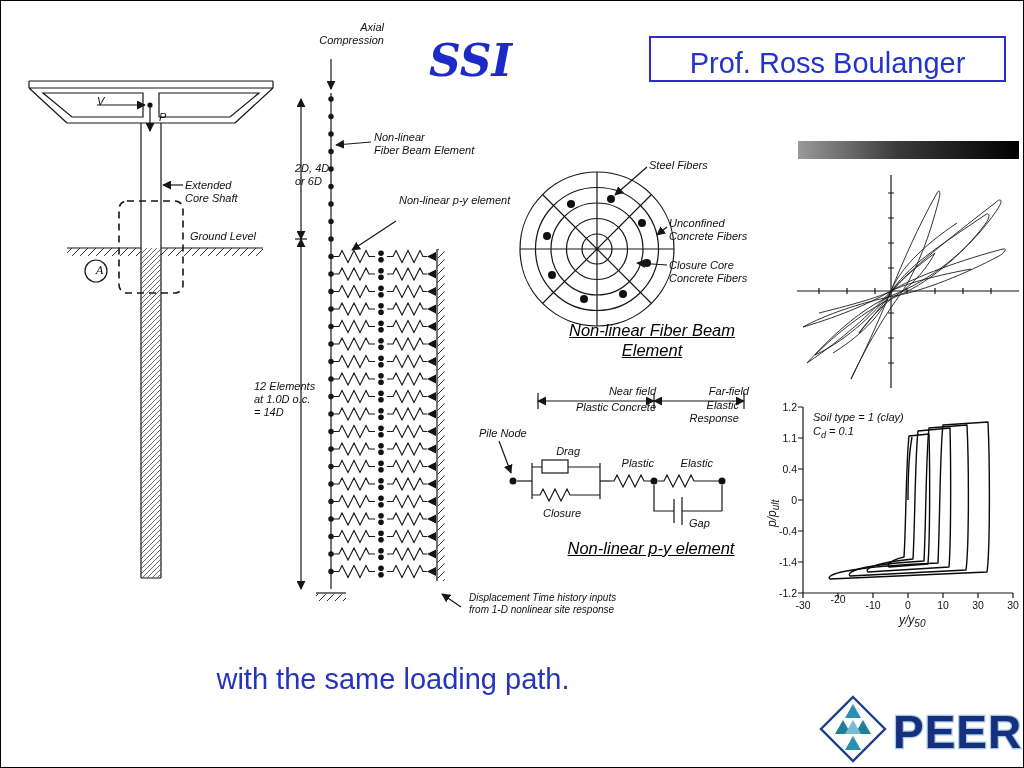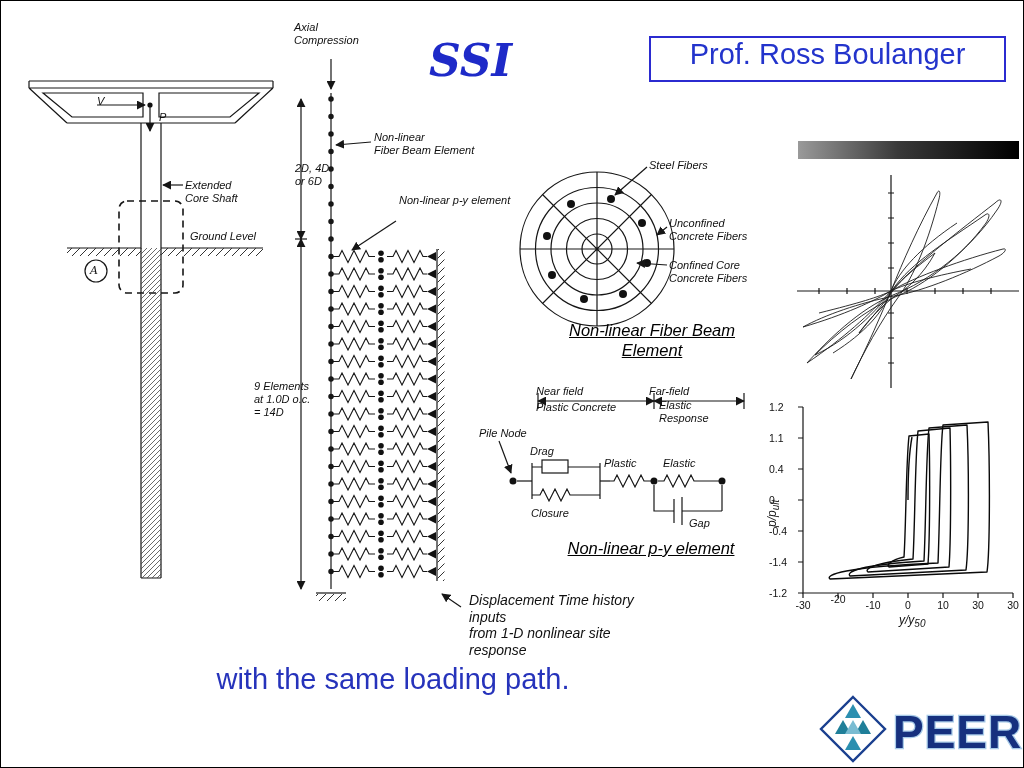--- a/index.html
+++ b/index.html
@@ -5,36 +5,36 @@
   html,body{margin:0;padding:0;background:#888;}
   #slide{position:relative;width:1024px;height:768px;background:#fff;border:1px solid #000;
          box-sizing:border-box;overflow:hidden;font-family:"Liberation Sans",sans-serif;}
   
   svg.diag{position:absolute;overflow:visible;stroke:#161616;stroke-width:1.2;fill:none;}
   svg.diag .fl{fill:#111;stroke:none;}
   svg.diag .dots{stroke-width:5.5;stroke-dasharray:0 17.5;stroke-linecap:round;}
   svg.diag .dash{stroke-dasharray:7 5;stroke-width:1.6;}
   
   .dlbl{position:absolute;font:italic 11px/1.18 "Liberation Sans",sans-serif;color:#101010;white-space:pre-line;}
-  .sm{font-size:14px;}
-  .ctr{text-align:left;}
+  .sm{font-size:10px;}
+  .ctr{text-align:right;}
   .ucap{position:absolute;font:italic 16.5px/1.2 "Liberation Sans",sans-serif;color:#000;
         text-decoration:underline;text-align:center;white-space:pre-line;}
   .title-ssi{position:absolute;left:428px;top:38px;font:bold italic 44px/1 "DejaVu Serif",serif;color:#1e2ac8;}
   .credit-box{position:absolute;left:648px;top:35px;width:357px;height:46px;border:2px solid #2b2bd0;
-        box-sizing:border-box;display:flex;align-items:flex-start;justify-content:center;
+        box-sizing:border-box;display:flex;align-items:flex-end;justify-content:center;
         font:29px "Liberation Sans",sans-serif;color:#2334cc;}
   .caption{position:absolute;left:0;top:660px;width:784px;text-align:center;
         font:29px/37px "Liberation Sans",sans-serif;color:#2633bb;}
   .grad-bar{position:absolute;left:797px;top:140px;width:221px;height:18px;
         background:linear-gradient(90deg,#9a9a9a 0%,#3a3a3a 45%,#000 100%);}
   
   #py-chart{position:absolute;left:760px;top:396px;width:262px;height:236px;}
   .tick{position:absolute;font:10.5px "Liberation Sans",sans-serif;color:#111;}
-  .ytick{width:28px;text-align:left;}
+  .ytick{width:28px;text-align:right;}
   .xtick{width:30px;text-align:center;}
   .axlab{position:absolute;font:italic 12px "Liberation Sans",sans-serif;color:#111;}
   .ann{position:absolute;font:italic 11px/1.25 "Liberation Sans",sans-serif;color:#111;}
   .mloop{fill:none;stroke:#1c1c1c;stroke-width:0.9;}
   .ploop{fill:none;stroke:#0a0a0a;stroke-width:1.4;stroke-linejoin:round;}
 </style>
 </head>
 <body>
 
 <div id="slide">
@@ -138,21 +138,21 @@
 
     <line x1="212" y1="592" x2="193" y2="579" marker-end="url(#arw)"></line>
   </svg>
   <div class="dlbl ctr" style="left:293px;top:20px;width:90px">Axial
 Compression</div>
   <div class="dlbl" style="left:373px;top:130px;width:115px">Non-linear
 Fiber Beam Element</div>
   <div class="dlbl" style="left:398px;top:193px;width:135px">Non-linear p-y element</div>
   <div class="dlbl" style="left:294px;top:161px;width:52px">2D, 4D
 or 6D</div>
-  <div class="dlbl" style="left:253px;top:379px;width:80px">9 Elements
+  <div class="dlbl" style="left:253px;top:379px;width:80px">12 Elements
 at 1.0D o.c.
 = 14D</div>
   <div class="dlbl sm" style="left:468px;top:591px;width:172px">Displacement Time history inputs
 from 1-D nonlinear site response</div>
 
   <svg class="diag thin" style="left:508px;top:148px" width="270" height="205" viewBox="0 0 270 205">
     <circle cx="88" cy="100" r="77"></circle>
       <circle cx="88" cy="100" r="61.5"></circle>
     <circle cx="88" cy="100" r="46"></circle>
       <circle cx="88" cy="100" r="30.5"></circle>
@@ -168,21 +168,21 @@
       <circle class="fl" cx="114" cy="145" r="4"></circle>
         <circle class="fl" cx="138" cy="114" r="4"></circle>
     </g>
     <line x1="138" y1="18" x2="106" y2="46" marker-end="url(#arw)"></line>
     <line x1="158" y1="78" x2="148" y2="86" marker-end="url(#arw)"></line>
     <line x1="158" y1="116" x2="128" y2="114" marker-end="url(#arw)"></line>
   </svg>
   <div class="dlbl" style="left:648px;top:158px;width:80px">Steel Fibers</div>
   <div class="dlbl" style="left:668px;top:216px;width:95px">Unconfined
 Concrete Fibers</div>
-  <div class="dlbl" style="left:668px;top:258px;width:95px">Confined Core
+  <div class="dlbl" style="left:668px;top:258px;width:95px">Closure Core
 Concrete Fibers</div>
   <div class="ucap" style="left:536px;top:320px;width:230px">Non-linear Fiber Beam Element</div>
 
   <svg class="diag" style="left:475px;top:378px" width="295" height="195" viewBox="0 0 295 195">
 
     <line x1="62" y1="22" x2="178" y2="22" marker-start="url(#arw)" marker-end="url(#arw)"></line>
     <line x1="178" y1="22" x2="268" y2="22" marker-start="url(#arw)" marker-end="url(#arw)"></line>
     <path d="M62,14 V30 M178,14 V30 M268,14 V30"></path>
 
     <line x1="23" y1="62" x2="35" y2="94" marker-end="url(#arw)"></line>
@@ -254,20 +254,24 @@
     <span class="tick xtick" style="left:132px;top:202px">0</span>
     <span class="tick xtick" style="left:167px;top:202px">10</span>
     <span class="tick xtick" style="left:202px;top:202px">30</span>
     <span class="tick xtick" style="left:237px;top:202px">30</span>
     <div class="axlab" style="left:4px;top:130px;width:60px;transform:rotate(-90deg);transform-origin:left top">
       <span>p/p</span><sub>ult</sub>
     </div>
     <div class="axlab" style="left:138px;top:216px;width:70px">
       <span>y/y</span><sub>50</sub>
     </div>
+    <div class="ann" style="left:52px;top:14px;width:150px">
+      <div>Soil type = 1 (clay)</div>
+      <div><span>C</span><sub>d</sub><span> = 0.1</span></div>
+    </div>
   </div>
 
   <div class="caption">
     <div>with the same loading path.</div>
   </div>
 
   <svg style="position:absolute;left:816px;top:692px;overflow:visible" width="200" height="72" viewBox="0 0 200 72">
     <g>
       <path d="M36,4 L68,36 L36,68 L4,36 Z" fill="#ffffff" stroke="#1a3f8f" stroke-width="2.4"></path>
       <polygon points="36,11 44,25 28,25" fill="#2b8fb0"></polygon>

